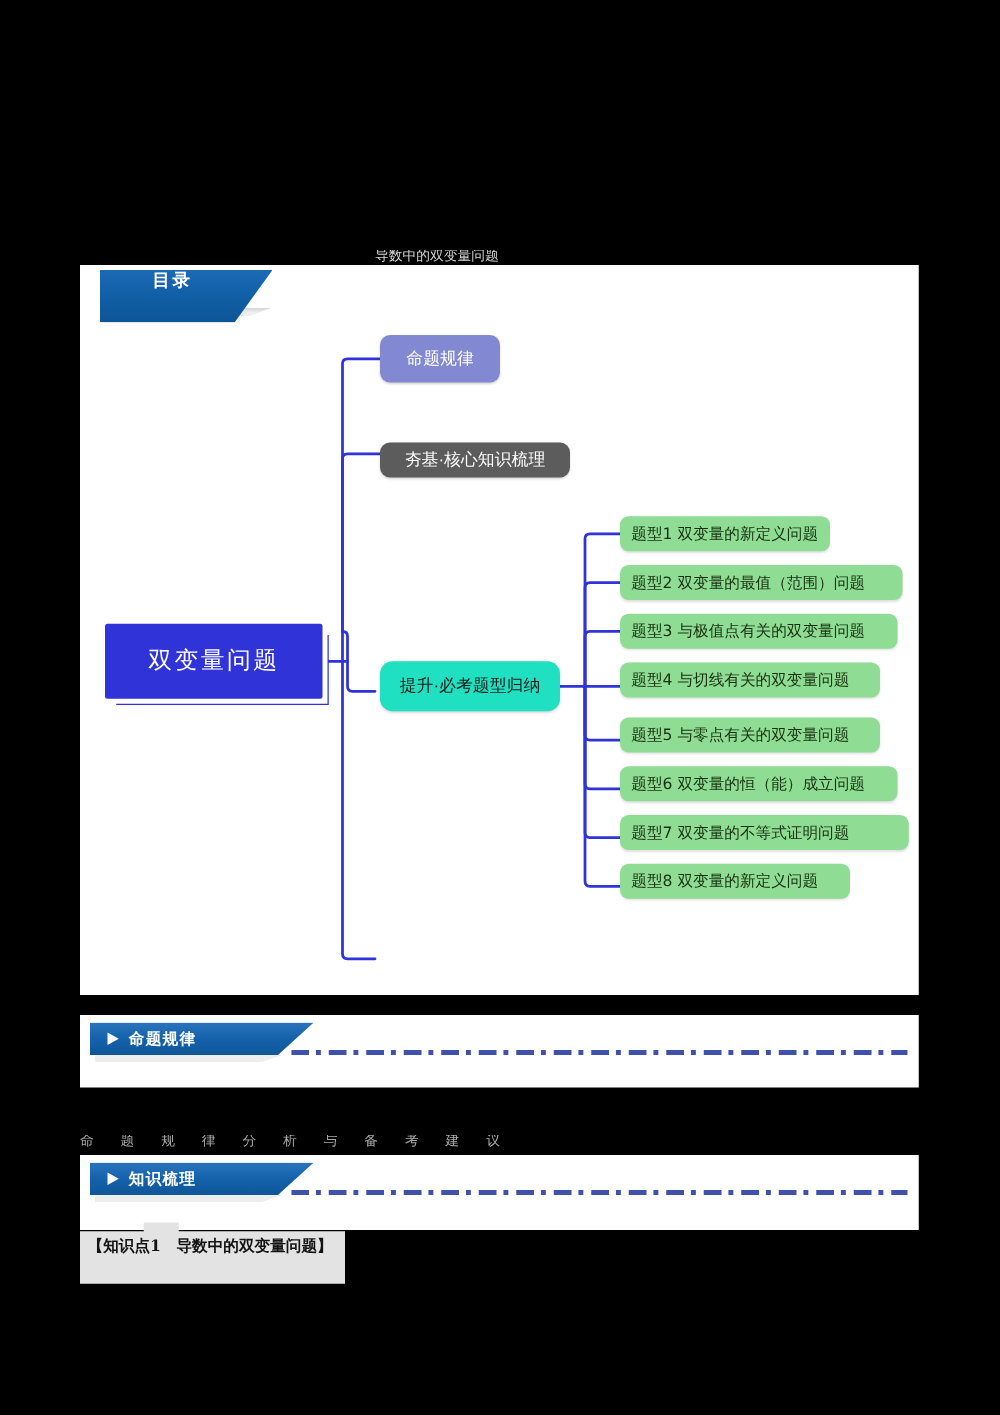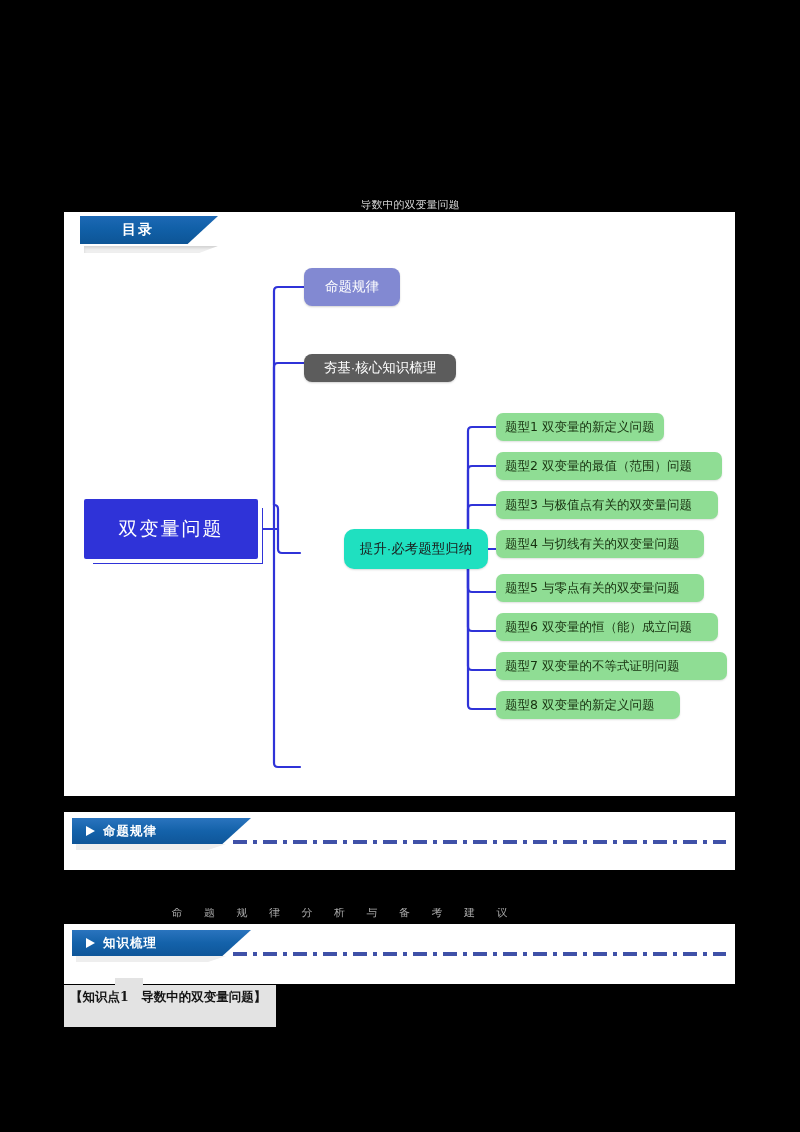--- a/index.html
+++ b/index.html
@@ -18,33 +18,33 @@
   .sheet{position:absolute;background:#fff;}
 
   #panel-mindmap{left:64px;top:212px;width:671px;height:584px;}
   #panel-sec1{left:64px;top:812px;width:671px;height:58px;}
   #panel-sec2{left:64px;top:924px;width:671px;height:60px;}
 
   
   .faint-row{position:absolute;height:10px;overflow:hidden;}
   .faint-row span{
     display:block;font-size:11px;color:#bdbdbd;
-    font-family:"DejaVu Sans",sans-serif;line-height:10px;white-space:nowrap;text-align:center;
+    font-family:"DejaVu Sans",sans-serif;line-height:10px;white-space:nowrap;
   }
   #faint-top{left:300px;top:200px;width:220px;}
   #faint-top span{color:#d6d6d6;}
   #faint-mid{left:64px;top:908px;width:560px;}
   #faint-mid span{color:#a9a9a9;letter-spacing:9px;}
 
   
   .banner{
-    position:absolute;height:28px;
+    position:absolute;height:42px;
     background:linear-gradient(180deg,#1d69b5 0%,#1160a8 45%,#0d5596 100%);
     color:#fff;font-weight:bold;
-    display:flex;align-items:center;
+    display:flex;
     box-shadow:2px 3px 5px rgba(0,0,0,.30);
   }
   #banner-toc{
     left:80px;top:216px;width:138px;
     clip-path:polygon(0 0, 100% 0, 78% 100%, 0 100%);
     padding-left:0;justify-content:center;
   }
   #banner-toc .btxt{font-size:14px;letter-spacing:2px;padding-right:22px;}
   .banner-shadowbar{
     position:absolute;height:7px;background:#f0f0f0;
@@ -113,21 +113,20 @@
   }
   #n-l1-b{
     left:240px;top:142px;width:152px;height:28px;
     background:#5c5c5c;color:#fff;font-size:13.5px;border-radius:8px;
     box-shadow:0 1px 2px rgba(0,0,0,.18);
   }
   #n-l1-c{
     left:240px;top:317px;width:144px;height:40px;
     background:#1fe0c0;color:#1b1b1b;font-size:13.5px;border-radius:10px;
     box-shadow:0 1px 2px rgba(0,0,0,.15);
-    margin-left:40px;
   }
   #n-l1-d{
     left:236px;top:532px;width:180px;height:38px;
     background:#fbcf3a;color:#1b1b1b;font-size:13.5px;border-radius:8px;
     box-shadow:0 1px 2px rgba(0,0,0,.15);
   }
   .leaf{
     background:#8fdd94;color:#17310f;font-size:12.5px;
     border-radius:7px;height:28px;left:432px;
     padding:0 9px;justify-content:flex-start;

